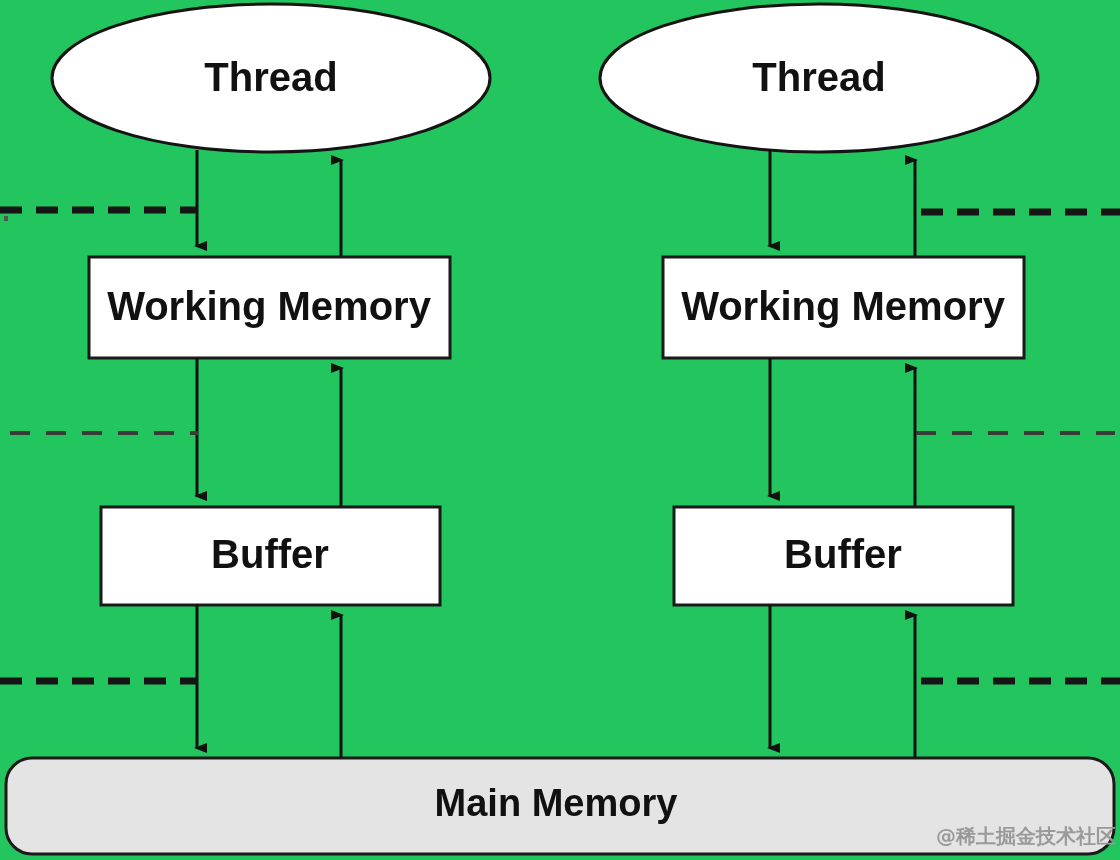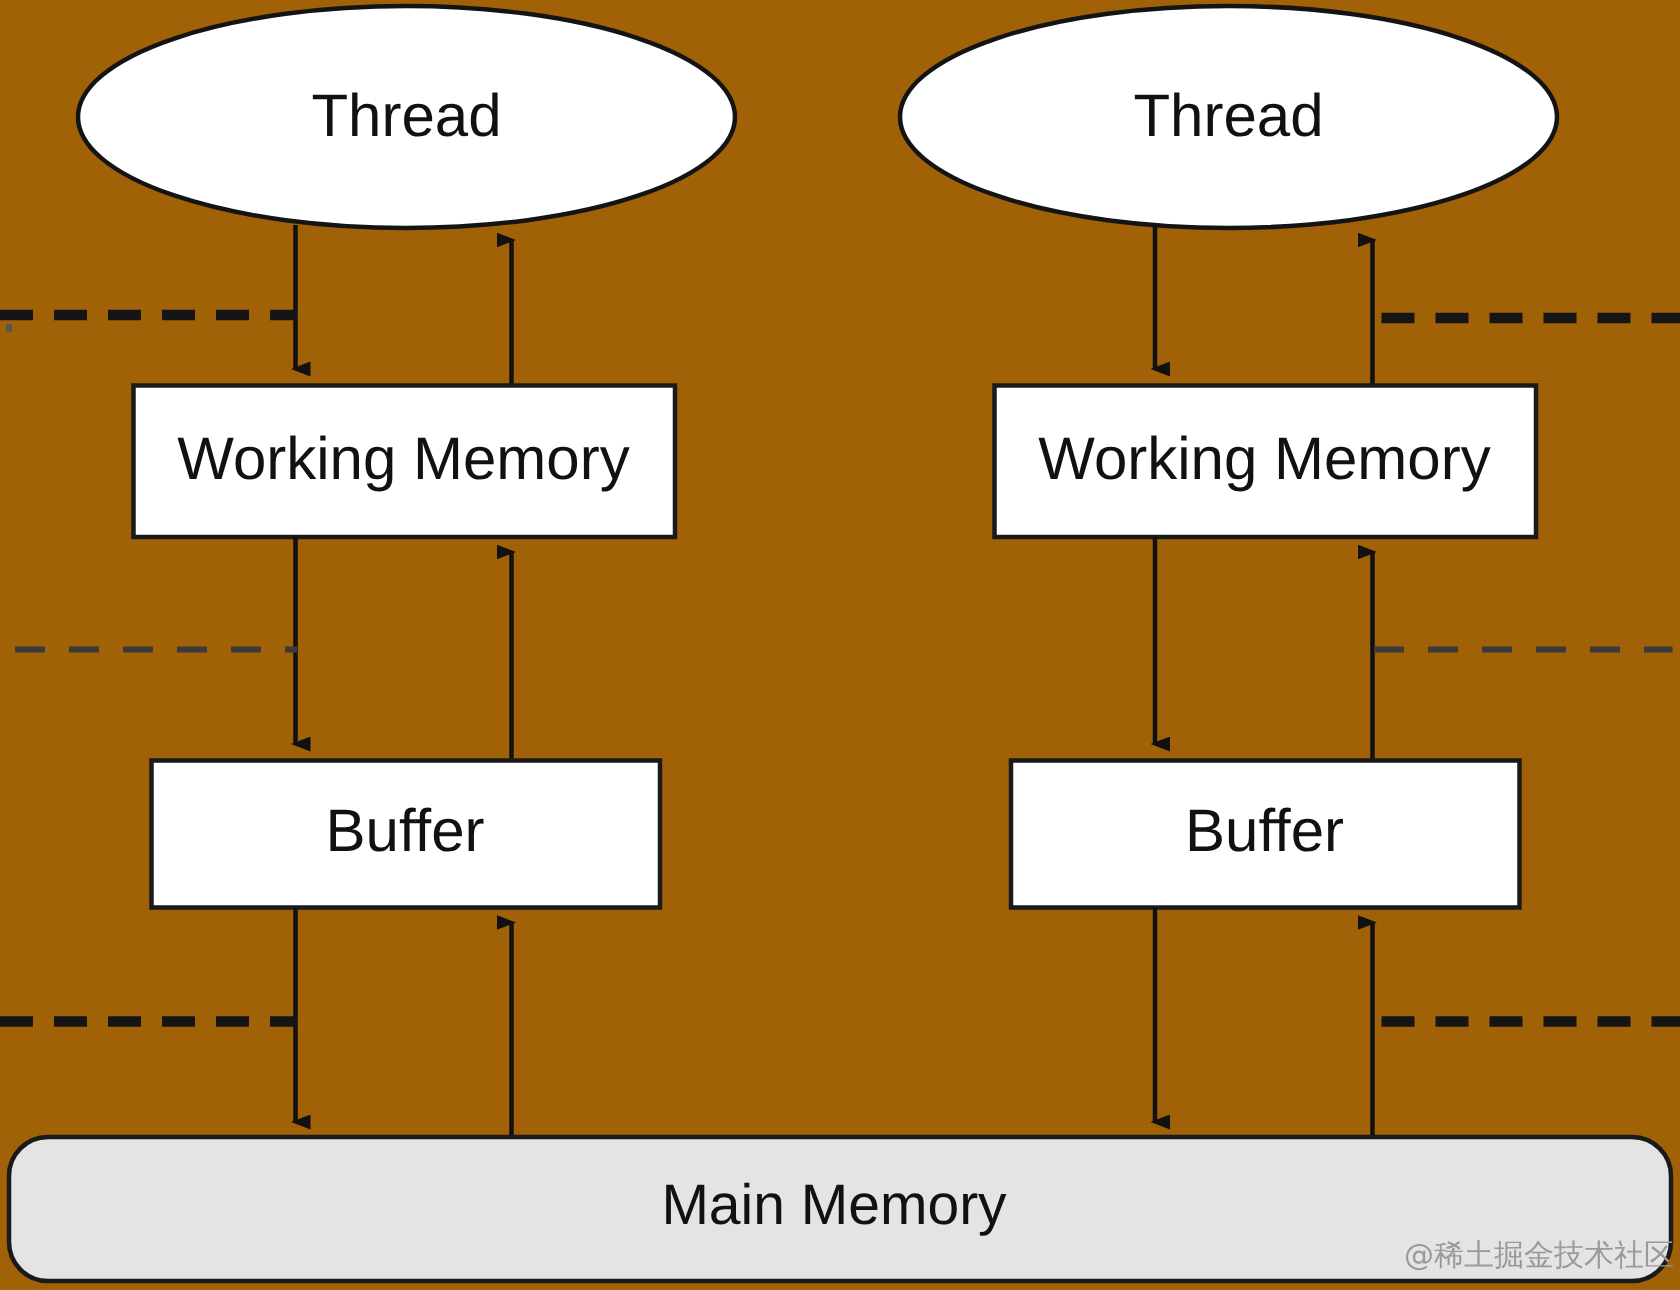--- a/index.html
+++ b/index.html
@@ -7,22 +7,23 @@
     padding: 0;
     background: #ffffff;
   }
   body {
     font-family: "Liberation Sans", sans-serif;
   }
   #diagram-root {
     position: relative;
     width: 1120px;
     height: 860px;
-    background: #a16207;
+    background: #22c55e;
     overflow: hidden;
+    font-weight: bold;
   }
   #jmm-svg {
     position: absolute;
     left: 0;
     top: 0;
     width: 1120px;
     height: 860px;
     display: block;
   }
   .node-label {

